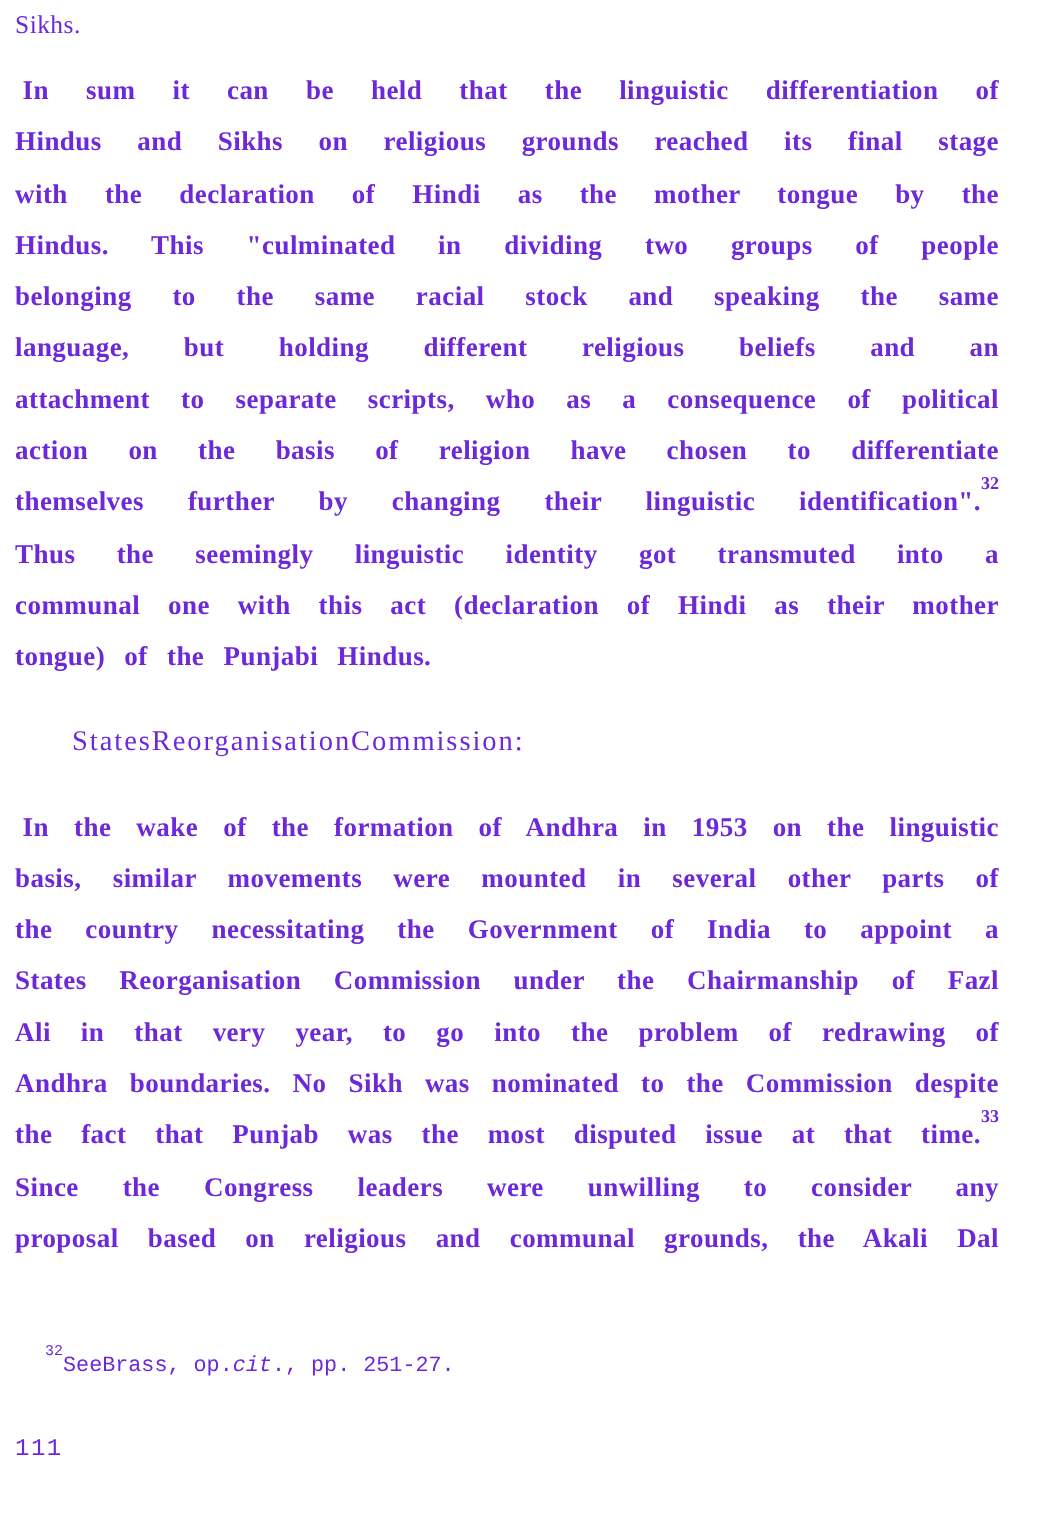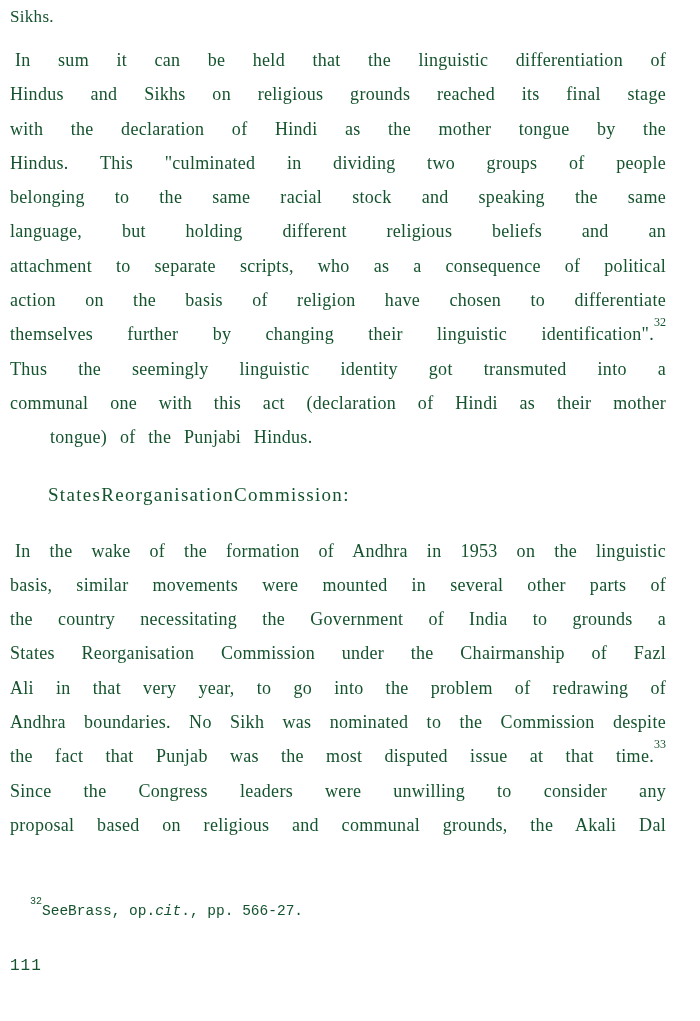--- a/index.html
+++ b/index.html
@@ -1,21 +1,21 @@
 <!DOCTYPE html>
 <html><head>
 <meta charset="utf-8">
 <style>
   html, body { margin: 0; padding: 0; }
   .page {
     position: relative;
     width: 680px;
     height: 1021px;
     background: #ffffff;
-    color: #14532d;
+    color: #6d28d9;
     overflow: hidden;
     font-family: "Liberation Serif", serif;
     font-size: 18px;
     letter-spacing: 0.3px;
   }
   .col {
     margin-left: 10px;
     width: 656px;
   }
   .opening {
@@ -24,25 +24,25 @@
     font-size: 17px;
   }
   .para { margin: 0; }
   .p1 { margin-top: 14px; }
   .p2 { margin-top: 25px; }
   .line {
     height: 34.3px;
     line-height: 34.3px;
     text-align: justify;
     text-align-last: justify;
+    font-weight: bold;
   }
   .line.end {
     text-align-last: left;
     word-spacing: 8px;
-    margin-left: 40px;
   }
   .line.indent { text-indent: 5px; }
   sup.ref {
     font-size: 12px;
     line-height: 0;
     position: relative;
     top: -7px;
     letter-spacing: 0;
   }
   .heading {
@@ -97,29 +97,29 @@
       <div class="line"><span>Thus the seemingly linguistic identity got transmuted into a</span></div>
       <div class="line"><span>communal one with this act (declaration of Hindi as their mother</span></div>
       <div class="line end"><span>tongue) of the Punjabi Hindus.</span></div>
     </div>
 
     <div class="heading">StatesReorganisationCommission:</div>
 
     <div class="para p2">
       <div class="line indent"><span>In the wake of the formation of Andhra in 1953 on the linguistic</span></div>
       <div class="line"><span>basis, similar movements were mounted in several other parts of</span></div>
-      <div class="line"><span>the country necessitating the Government of India to grounds a</span></div>
+      <div class="line"><span>the country necessitating the Government of India to appoint a</span></div>
       <div class="line"><span>States Reorganisation Commission under the Chairmanship of Fazl</span></div>
       <div class="line"><span>Ali in that very year, to go into the problem of redrawing of</span></div>
       <div class="line"><span>Andhra boundaries. No Sikh was nominated to the Commission despite</span></div>
       <div class="line"><span>the fact that Punjab was the most disputed issue at that time.</span><sup class="ref">33</sup></div>
       <div class="line"><span>Since the Congress leaders were unwilling to consider any</span></div>
       <div class="line"><span>proposal based on religious and communal grounds, the Akali Dal</span></div>
     </div>
 
     <div class="footnotes">
-      <div class="fn"><sup class="ref">32</sup><span>SeeBrass, op.</span><i>cit</i><span>., pp. 566-27.</span></div>
+      <div class="fn"><sup class="ref">32</sup><span>SeeBrass, op.</span><i>cit</i><span>., pp. 251-27.</span></div>
     </div>
 
     <div class="pagenum">111</div>
 
   </div>
 </div>
 
 </body></html>

